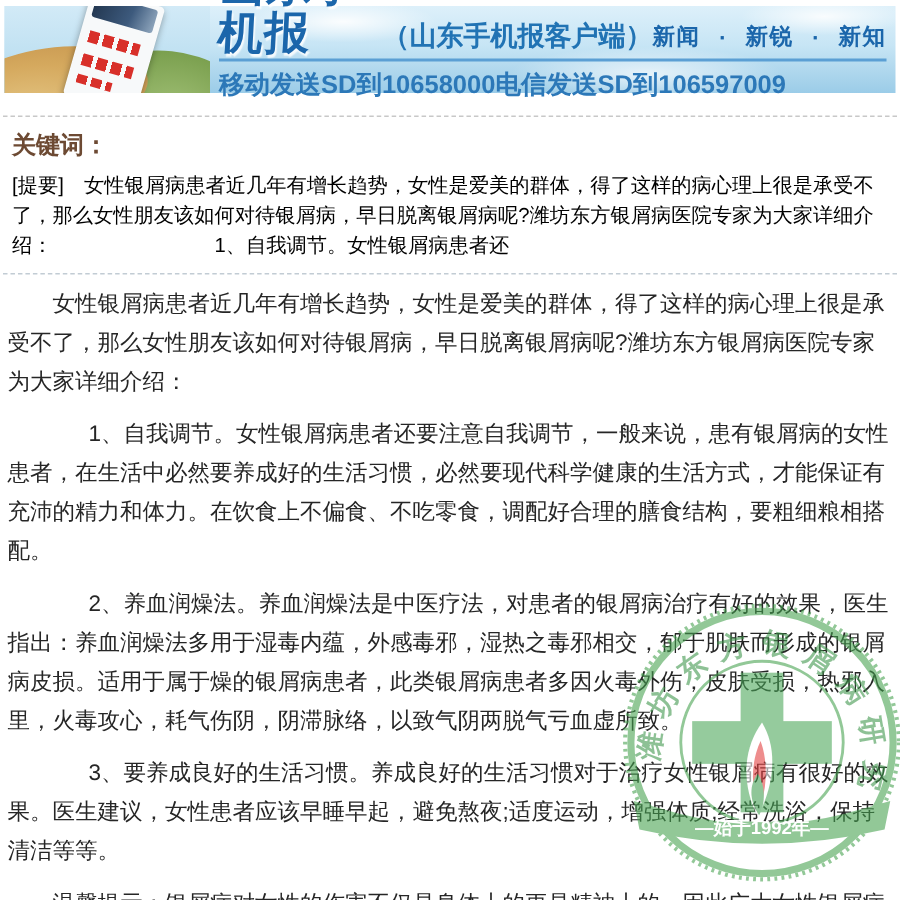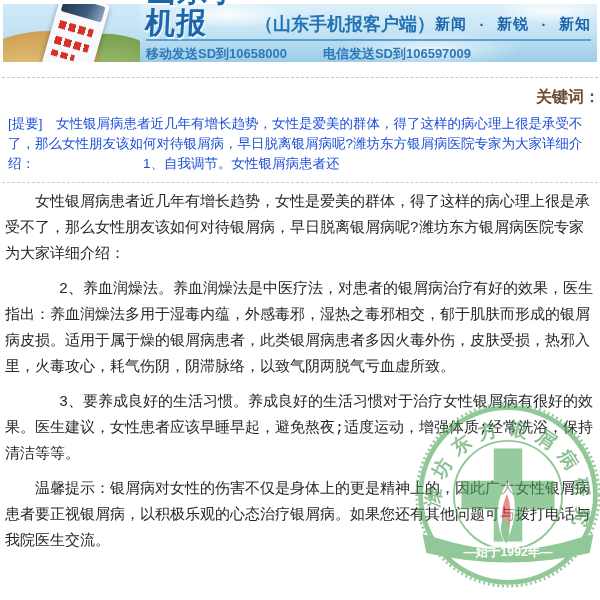--- a/index.html
+++ b/index.html
@@ -35,28 +35,28 @@
     background:repeating-linear-gradient(90deg,#d8302a 0 7px,rgba(0,0,0,0) 7px 10px);}
   .r1{top:28px}.r2{top:44px}.r3{top:58px;right:20px;height:6px;}
   .banner-main{position:absolute;left:143px;top:0;right:6px;height:100%;}
   .banner-row1{display:flex;align-items:flex-end;height:35px;}
   .masthead{font-size:30px;font-weight:bold;color:#1b66ab;letter-spacing:1px;line-height:32px;
     transform:skewX(-3deg);text-shadow:1px 2px 1px rgba(255,255,255,.85);}
   .masthead-sub{font-size:18px;font-weight:bold;color:#2173b4;margin-left:14px;padding-bottom:3px;white-space:nowrap;}
   .banner-nav{margin-left:auto;font-size:15px;font-weight:bold;color:#1b66ab;
     padding-bottom:5px;letter-spacing:1px;white-space:nowrap;cursor:pointer;font-family:Liberation Mono, monospace;}
   .banner-line{border-top:2px solid #5b9fd4;}
-  .banner-row2{display:flex;gap:36px;margin-top:4px;font-size:13px;font-weight:bold;color:#2c78b8;white-space:nowrap;}
+  .banner-row2{display:flex;margin-top:4px;font-size:17px;font-weight:bold;color:#2c78b8;white-space:nowrap;}
   
   .divider1{border-top:1px dashed #c8c8c8;margin:77px 2px 0;}
-  .keywords{margin:9px 0 6px 8px;font-size:16px;font-weight:bold;color:#6d4a33;text-align:right;}
-  .summary{margin:0 6px 0 8px;font-size:13.5px;line-height:20px;color:#1d4ed8;}
+  .keywords{margin:9px 0 6px 8px;font-size:16px;font-weight:bold;color:#6d4a33;}
+  .summary{margin:0 6px 0 8px;font-size:13.5px;line-height:20px;color:#000000;}
   .divider2{border-top:1px dashed #c2ccd4;margin:8px 2px 0;}
   .article{margin:7px 6px 0 5px;font-size:15px;line-height:26px;color:#262626;}
-  .article p{margin:0 0 9px;font-family:Liberation Mono, monospace;}
+  .article p{margin:0 0 9px;}
   .p2{text-indent:2em;}
   .p35{text-indent:3.6em;}
   
   .seal{position:absolute;left:413px;top:400px;width:190px;height:190px;opacity:.58;pointer-events:none;}
   .seal svg{display:block;}
   .ring{fill:none;stroke:#44a14e;stroke-width:5;}
   .ring-texture{fill:none;stroke:#44a14e;stroke-width:3;stroke-dasharray:2 3;}
   .ring-thin{fill:none;stroke:#44a14e;stroke-width:2;}
   .cross{fill:#4aa758;}
   .arc-text{font-family:"Liberation Sans","DejaVu Sans",sans-serif;font-size:20px;font-weight:bold;
@@ -95,20 +95,21 @@
 
 <div class="divider1"></div>
 
 <div class="keywords">关键词：</div>
 <div class="summary">[提要]　女性银屑病患者近几年有增长趋势，女性是爱美的群体，得了这样的病心理上很是承受不了，那么女性朋友该如何对待银屑病，早日脱离银屑病呢?潍坊东方银屑病医院专家为大家详细介绍：　　　　　　　　1、自我调节。女性银屑病患者还</div>
 
 <div class="divider2"></div>
 
 <div class="article">
   <p class="p2">女性银屑病患者近几年有增长趋势，女性是爱美的群体，得了这样的病心理上很是承受不了，那么女性朋友该如何对待银屑病，早日脱离银屑病呢?潍坊东方银屑病医院专家为大家详细介绍：</p>
+  <p class="p35">1、自我调节。女性银屑病患者还要注意自我调节，一般来说，患有银屑病的女性患者，在生活中必然要养成好的生活习惯，必然要现代科学健康的生活方式，才能保证有充沛的精力和体力。在饮食上不偏食、不吃零食，调配好合理的膳食结构，要粗细粮相搭配。</p>
   <p class="p35">2、养血润燥法。养血润燥法是中医疗法，对患者的银屑病治疗有好的效果，医生指出：养血润燥法多用于湿毒内蕴，外感毒邪，湿热之毒邪相交，郁于肌肤而形成的银屑病皮损。适用于属于燥的银屑病患者，此类银屑病患者多因火毒外伤，皮肤受损，热邪入里，火毒攻心，耗气伤阴，阴滞脉络，以致气阴两脱气亏血虚所致。</p>
   <p class="p35">3、要养成良好的生活习惯。养成良好的生活习惯对于治疗女性银屑病有很好的效果。医生建议，女性患者应该早睡早起，避免熬夜;适度运动，增强体质;经常洗浴，保持清洁等等。</p>
   <p class="p2">温馨提示：银屑病对女性的伤害不仅是身体上的更是精神上的，因此广大女性银屑病患者要正视银屑病，以积极乐观的心态治疗银屑病。如果您还有其他问题可与拨打电话与我院医生交流。</p>
 
 </div>
 
 <div class="seal">
   <svg width="190" height="190" viewBox="0 0 200 200" xmlns="http://www.w3.org/2000/svg">
     <defs>
       <path id="arcpath" d="M 30,126 A 72,72 0 1 1 170,126" fill="none"></path>

